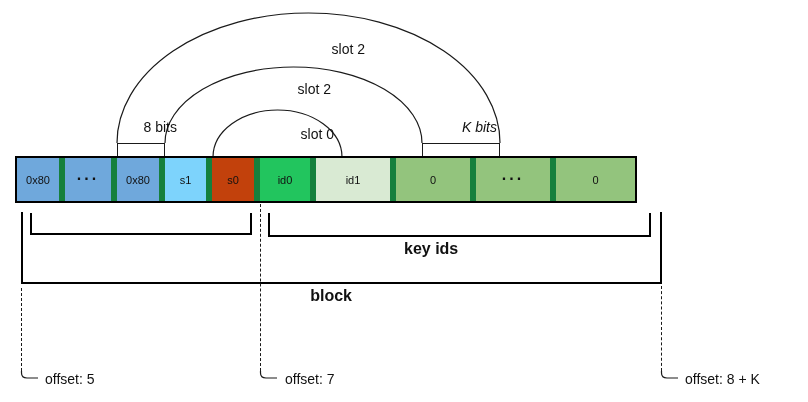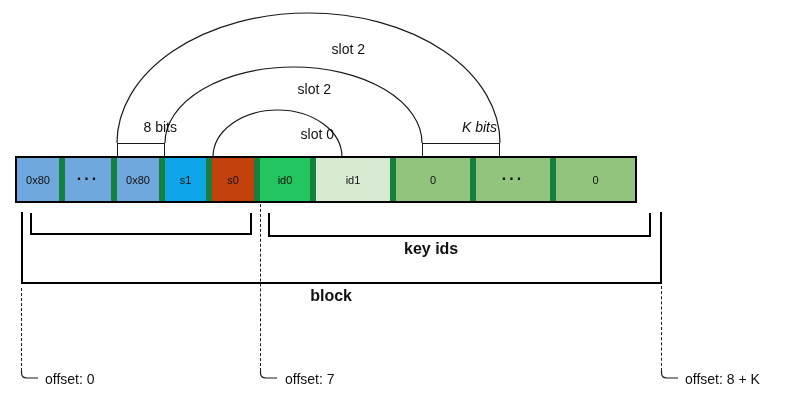--- a/index.html
+++ b/index.html
@@ -66,21 +66,21 @@
   <div id="row">
     <div class="cell" style="width: 48px; background: rgb(111, 168, 220);">
         <span>0x80</span>
       </div>
     <div class="cell dots" style="width: 52px; background: rgb(111, 168, 220);">
         <span>...</span>
       </div>
     <div class="cell" style="width: 48px; background: rgb(111, 168, 220);">
         <span>0x80</span>
       </div>
-    <div class="cell" style="width: 47px; background: #0ea5e9;">
+    <div class="cell" style="width: 47px; background: #7dd3fc;">
         <span>s1</span>
       </div>
     <div class="cell" style="width: 48px; background: #c2410c;">
         <span>s0</span>
       </div>
     <div class="cell" style="width: 56px; background: #22c55e;">
         <span>id0</span>
       </div>
     <div class="cell" style="width: 80px; background: rgb(217, 234, 211);">
         <span>id1</span>
@@ -101,17 +101,17 @@
   <div class="abs brace" style="left:268px;top:213px;width:383px;height:24px;"></div>
   <div class="abs lbl bold" style="left:404px;top:241px;">key ids</div>
 
   <div class="abs brace" style="left:21px;top:212px;width:641px;height:72px;"></div>
   <div class="abs lbl bold center" style="left:272px;top:288px;width:80px;">block</div>
 
   <div class="abs dash-v" style="left:21px;top:288px;height:83px;"></div>
   <div class="abs dash-v" style="left:260px;top:204px;height:167px;"></div>
   <div class="abs dash-v" style="left:661px;top:286px;height:85px;"></div>
 
-  <div class="abs lbl" style="left:45px;top:371px;">offset: 0</div>
+  <div class="abs lbl" style="left:45px;top:371px;">offset: 5</div>
   <div class="abs lbl" style="left:285px;top:371px;">offset: 7</div>
   <div class="abs lbl" style="left:685px;top:371px;">offset: 8 + K</div>
 
 </div>
 
 </body></html>

